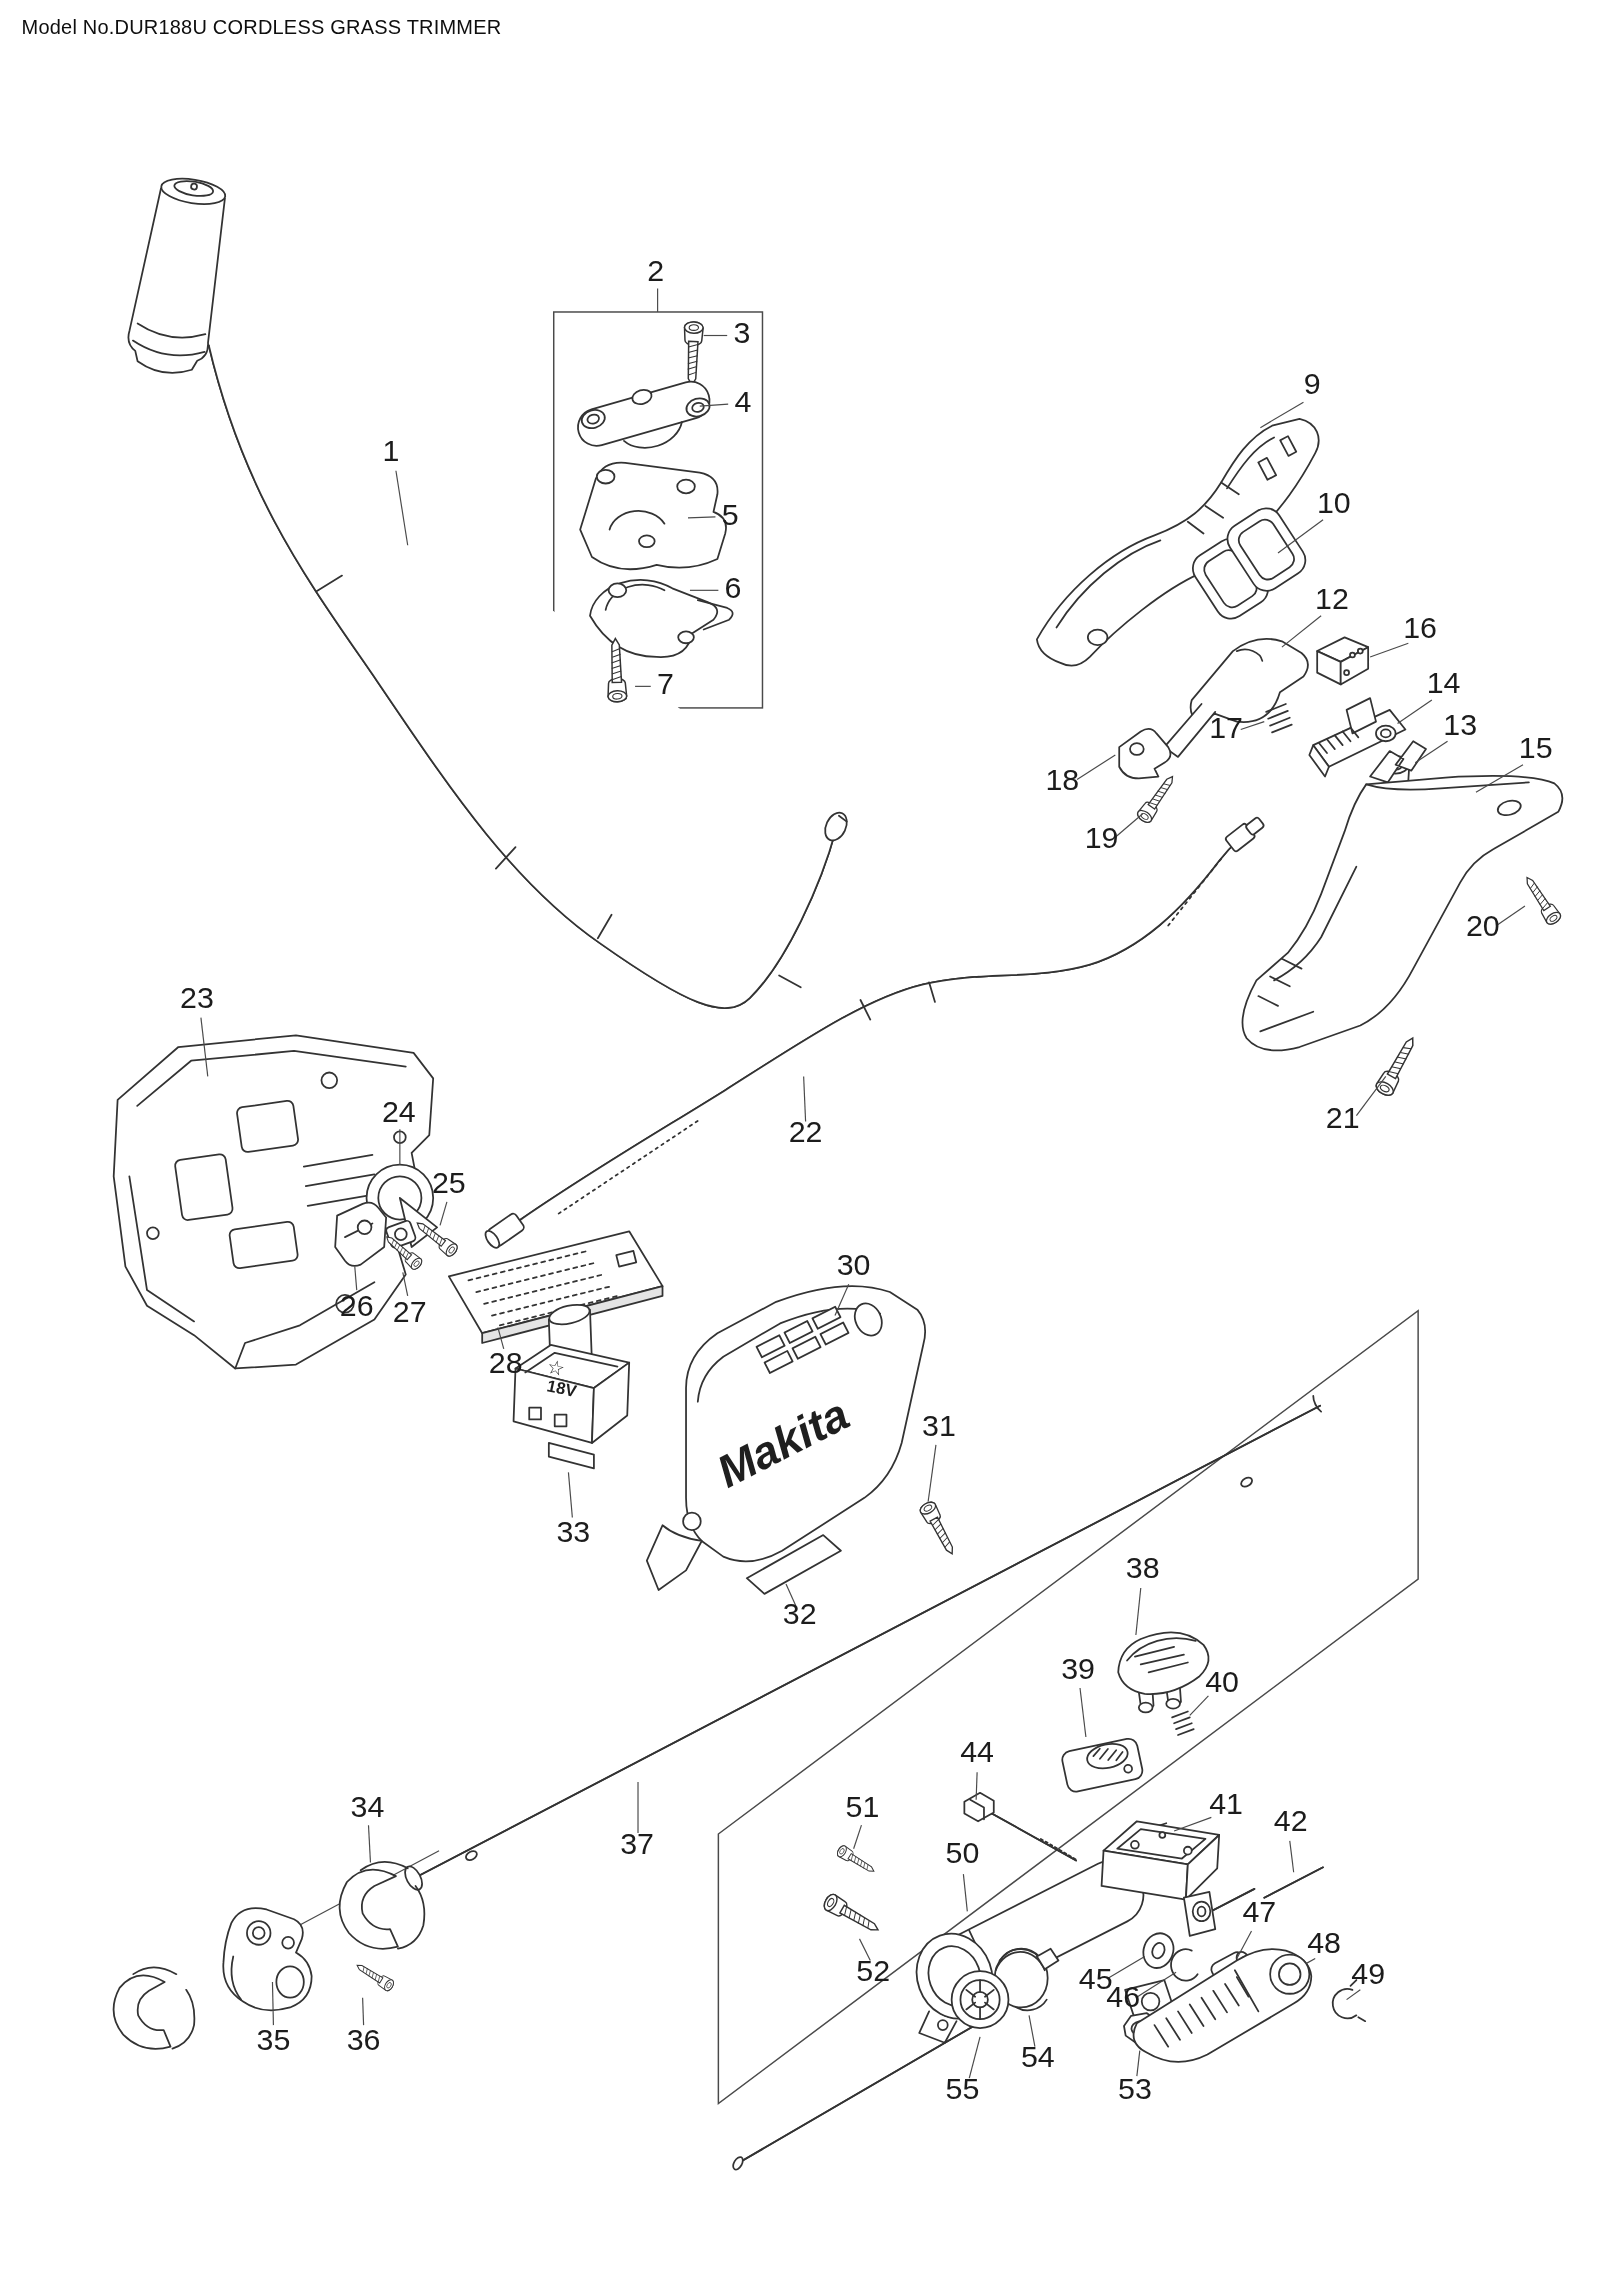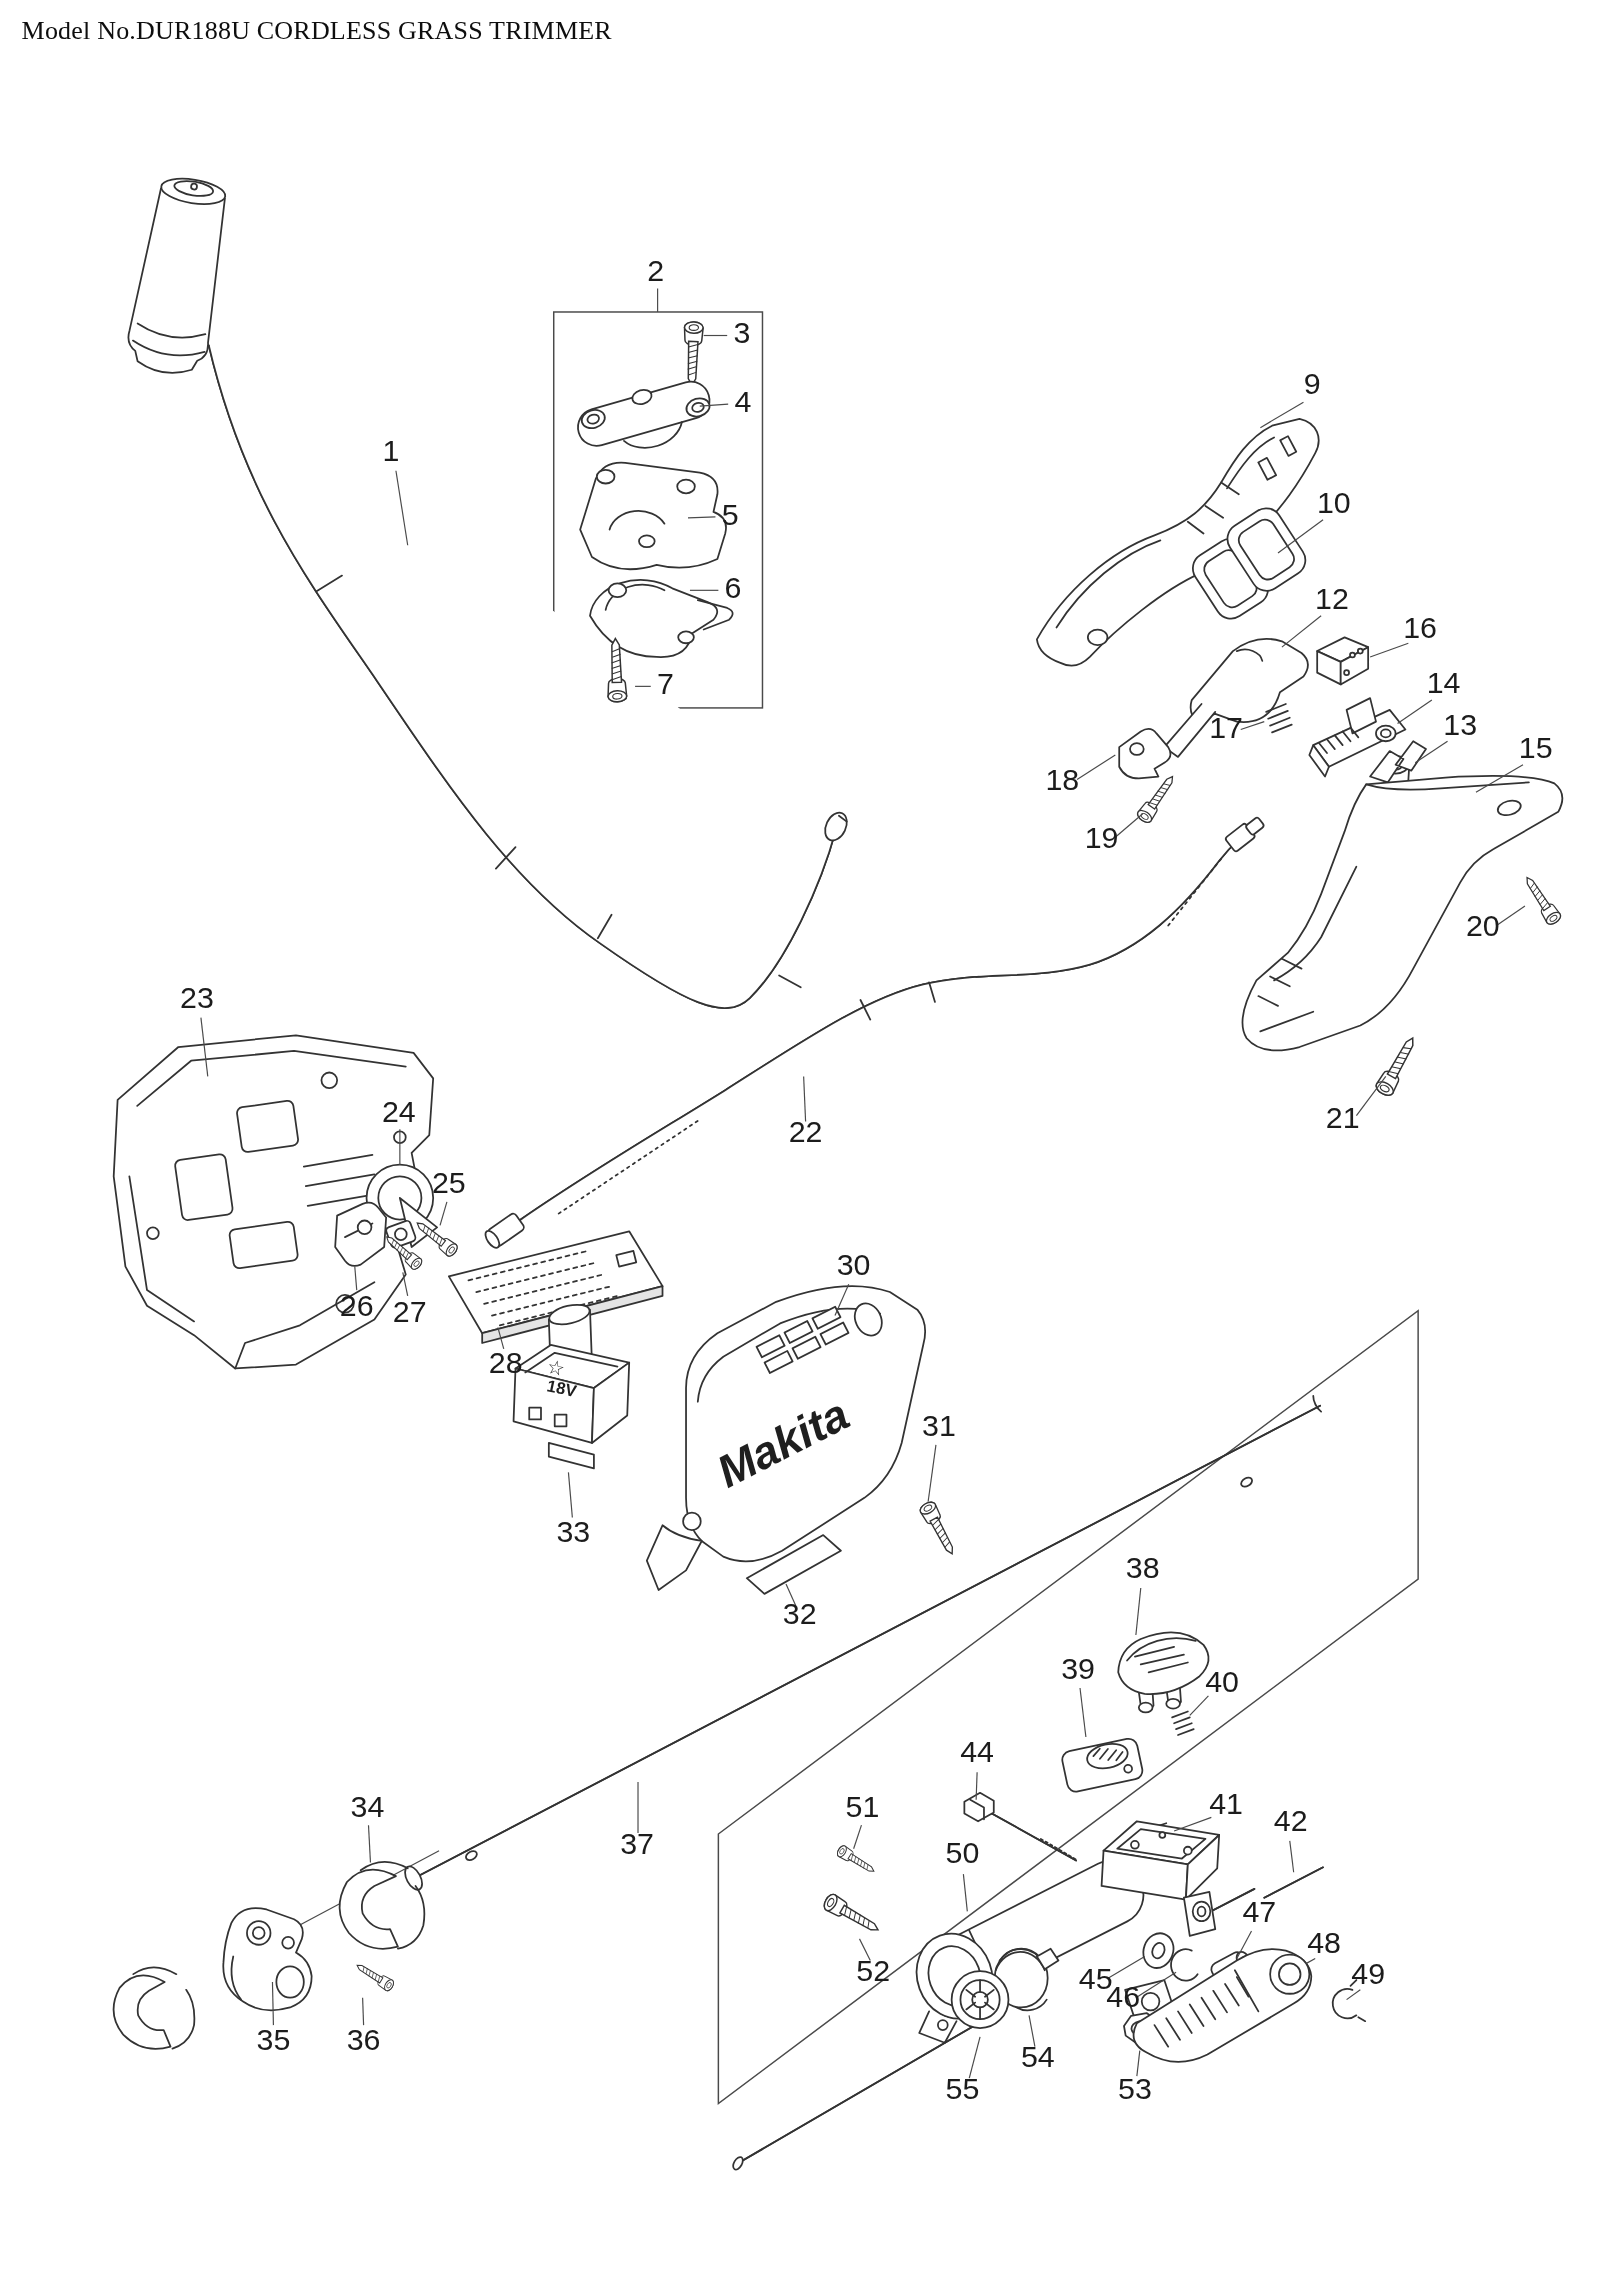--- a/index.html
+++ b/index.html
@@ -1,19 +1,19 @@
 <!DOCTYPE html>
 <html><head>
 <meta charset="utf-8">
 <style>
   html,body{margin:0;padding:0;background:#ffffff;}
   .canvas{position:relative;width:1621px;height:2293px;background:#fff;overflow:hidden;
           font-family:"Liberation Sans",sans-serif;}
-  .page-title{position:absolute;left:21.6px;top:15.7px;font-size:26px;color:#0e0e0e;
-              letter-spacing:0.2px;font-family:Liberation Serif, serif;}
+  .page-title{position:absolute;left:21.6px;top:15.7px;font-size:20px;color:#0e0e0e;
+              letter-spacing:0.2px;font-family:Liberation Sans, sans-serif;}
   svg{position:absolute;left:0;top:0;}
   
   .part path,.part rect,.part ellipse,.part circle,.part polygon{
       fill:#ffffff;stroke:#333333;stroke-width:1.8;stroke-linejoin:round;stroke-linecap:round;}
   .part .ln{fill:none;}
   .part .shade{fill:#e4e4e4;}
   .tube-o{fill:none;stroke:#333333;stroke-linecap:round;}
   .tube-i{fill:none;stroke:#ffffff;stroke-linecap:round;}
   .corr{fill:none;stroke:#333333;}
   .box{fill:none;stroke:#4a4a4a;stroke-width:1.5;}

